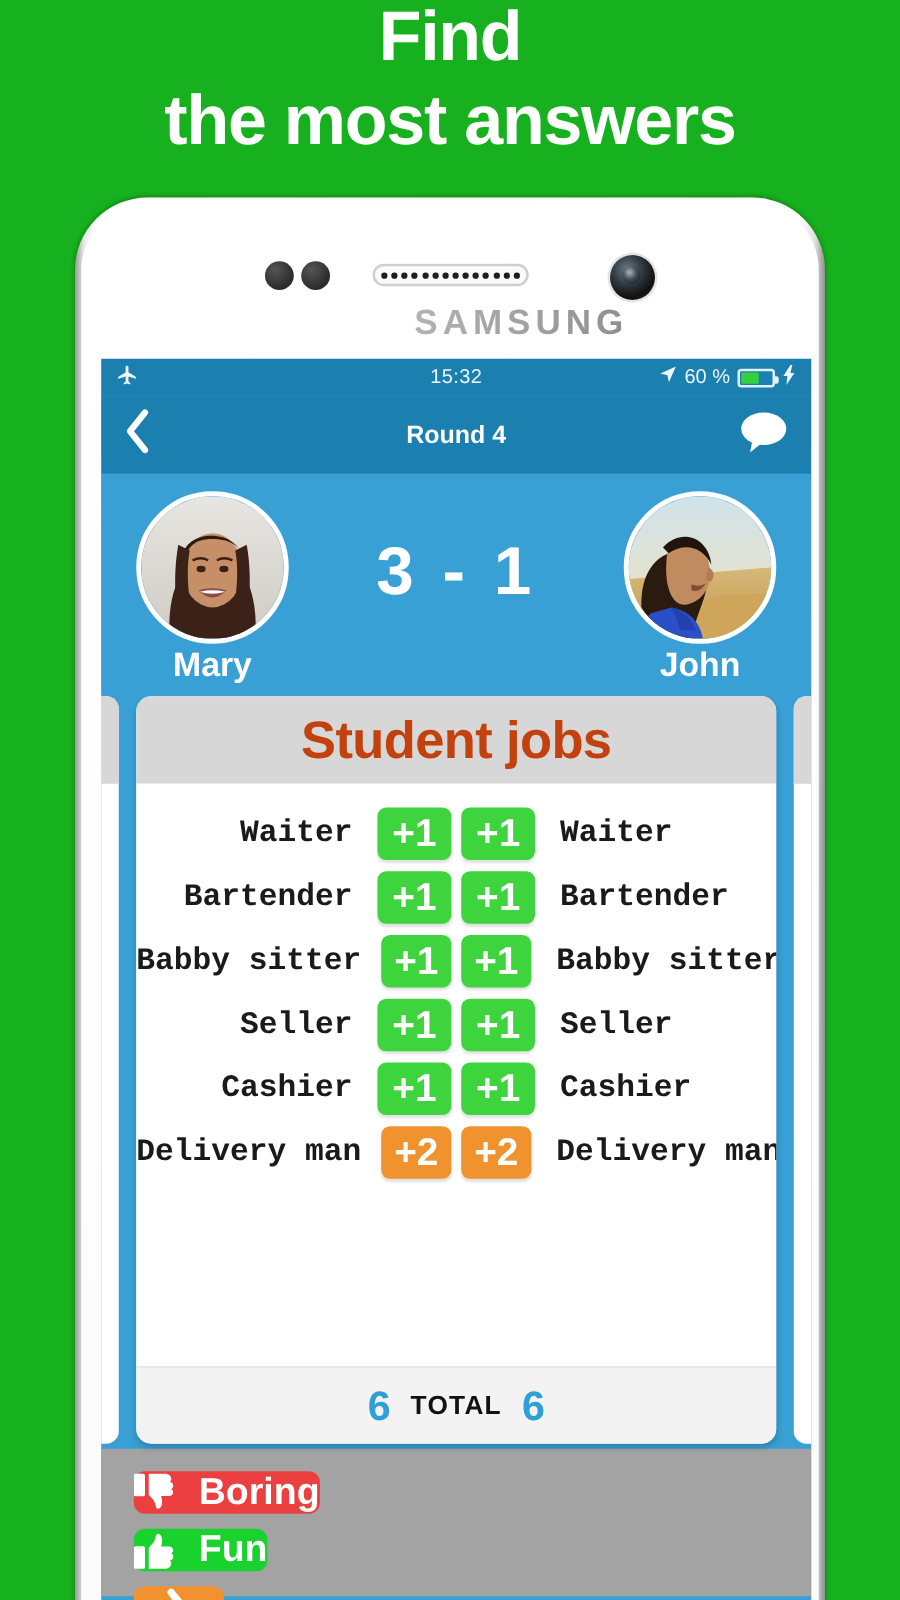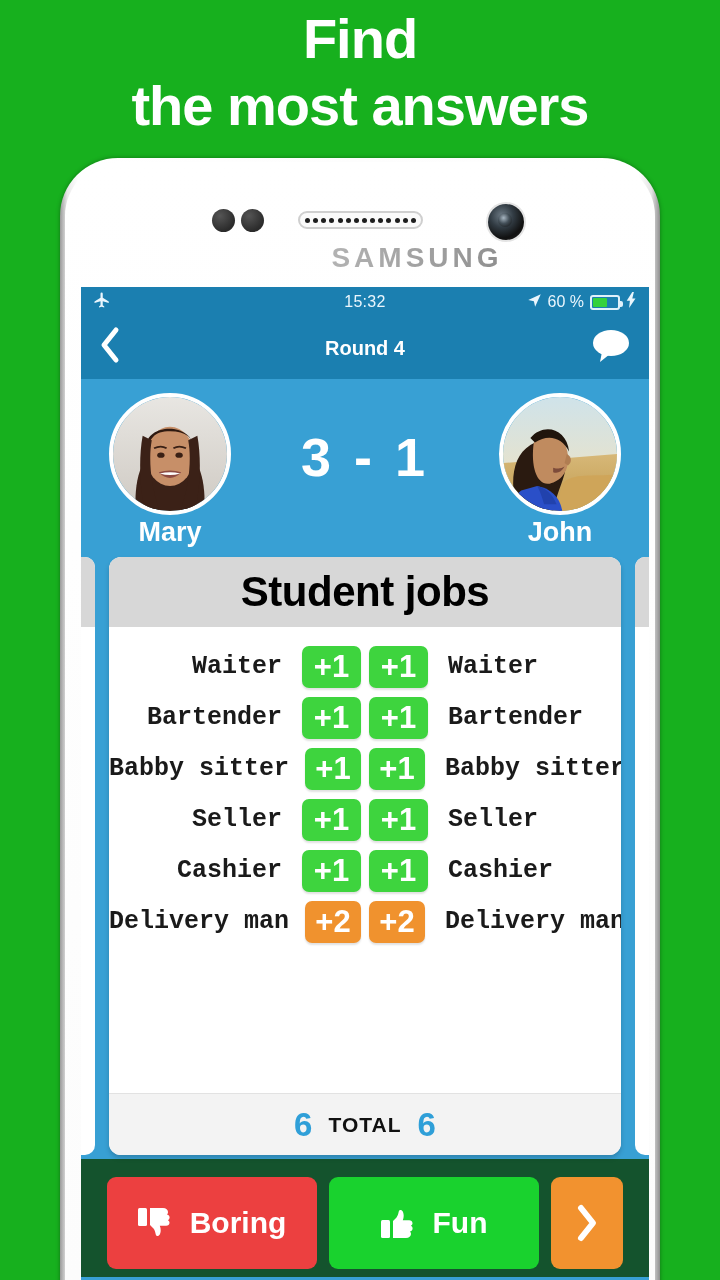--- a/index.html
+++ b/index.html
@@ -7,21 +7,20 @@
   body {
     font-family:"Liberation Sans", sans-serif;
     background:#17b01e;
     position:relative;
   }
 
   
   .promo {
     position:absolute; top:0; left:0; width:720px; height:158px;
     display:flex; flex-direction:column; align-items:center; justify-content:flex-start;
-    padding-top:10px;
     color:#ffffff; text-align:right;
   }
   .promo-l1 { font-size:56px; font-weight:bold; line-height:1.05; letter-spacing:-1px; }
   .promo-l2 { font-size:56px; font-weight:bold; line-height:1.05; letter-spacing:-1px; margin-top:8px;}
 
   
   .phone {
     position:absolute; left:60px; top:158px; width:600px; height:1130px;
     border-radius:58px 58px 0 0;
     background:linear-gradient(90deg,#9a9a9a 0%, #e9e9e9 1.2%, #ffffff 3%, #fdfdfd 50%, #ffffff 96.5%, #e3e3e3 98.6%, #8f8f8f 100%);
@@ -96,21 +95,21 @@
   .card-peek.right { right:-20px; }
   .card-peek .peek-head { height:70px; background:#d7d7d7; border-radius:10px 10px 0 0; }
 
   .card {
     position:absolute; left:28px; top:2px; width:512px; height:598px;
     background:#ffffff; border-radius:12px; overflow:hidden;
     box-shadow:0 3px 5px rgba(0,0,0,.18);
     display:flex; flex-direction:column;
   }
   .card-head { height:70px; background:#d7d7d7; display:flex; align-items:center; justify-content:center; }
-  .card-title { color:#000000; font-size:42px; font-weight:bold; letter-spacing:-.5px; }
+  .card-title { color:#c2410c; font-size:42px; font-weight:bold; letter-spacing:-.5px; }
   .card-body { flex:1; background:#fff; padding-top:14px; }
 
   .row { display:flex; align-items:center; height:51px; }
   .lbl { font-size:25px; font-weight:bold; color:#1a1a1a; white-space:nowrap;font-family:Liberation Mono, monospace; }
   .lbl.l { width:192px; text-align:right; padding-right:16px; }
   .lbl.r { width:192px; text-align:left; padding-left:16px; }
   .badge {
     width:60px; height:42px; border-radius:7px; color:#fff;
     font-size:31px; font-weight:bold; display:flex; align-items:center; justify-content:center;
     margin:0 4px; box-shadow:0 2px 2px rgba(0,0,0,.12);
@@ -119,21 +118,21 @@
   .badge.orange { background:#f0922e; }
 
   .card-foot {
     height:62px; background:#f3f3f3; border-top:1px solid #e2e2e2;
     display:flex; align-items:center; justify-content:center; gap:16px;
   }
   .tot-num { color:#2f9fd8; font-size:33px; font-weight:bold; }
   .tot-lbl { color:#111; font-size:21px; font-weight:bold; letter-spacing:1px; }
 
   
-  .actions { height:118px; background:#14532d; display:flex; align-items:flex-start; gap:12px; padding:18px 26px 0; }
+  .actions { height:118px; background:#a3a3a3; display:flex; align-items:flex-start; gap:12px; padding:18px 26px 0;flex-direction:column; }
   .btn { height:92px; border-radius:9px; display:flex; align-items:center; justify-content:center; gap:14px;
          color:#fff; font-size:30px; font-weight:bold; cursor:pointer; }
   .btn.boring { flex:1; background:#ec4040; }
   .btn.fun { flex:1; background:#19d22e; }
   .btn.next { width:72px; background:#f2922f; }
   .btn svg { display:block; }
 </style>
 </head>
 <body>
 

